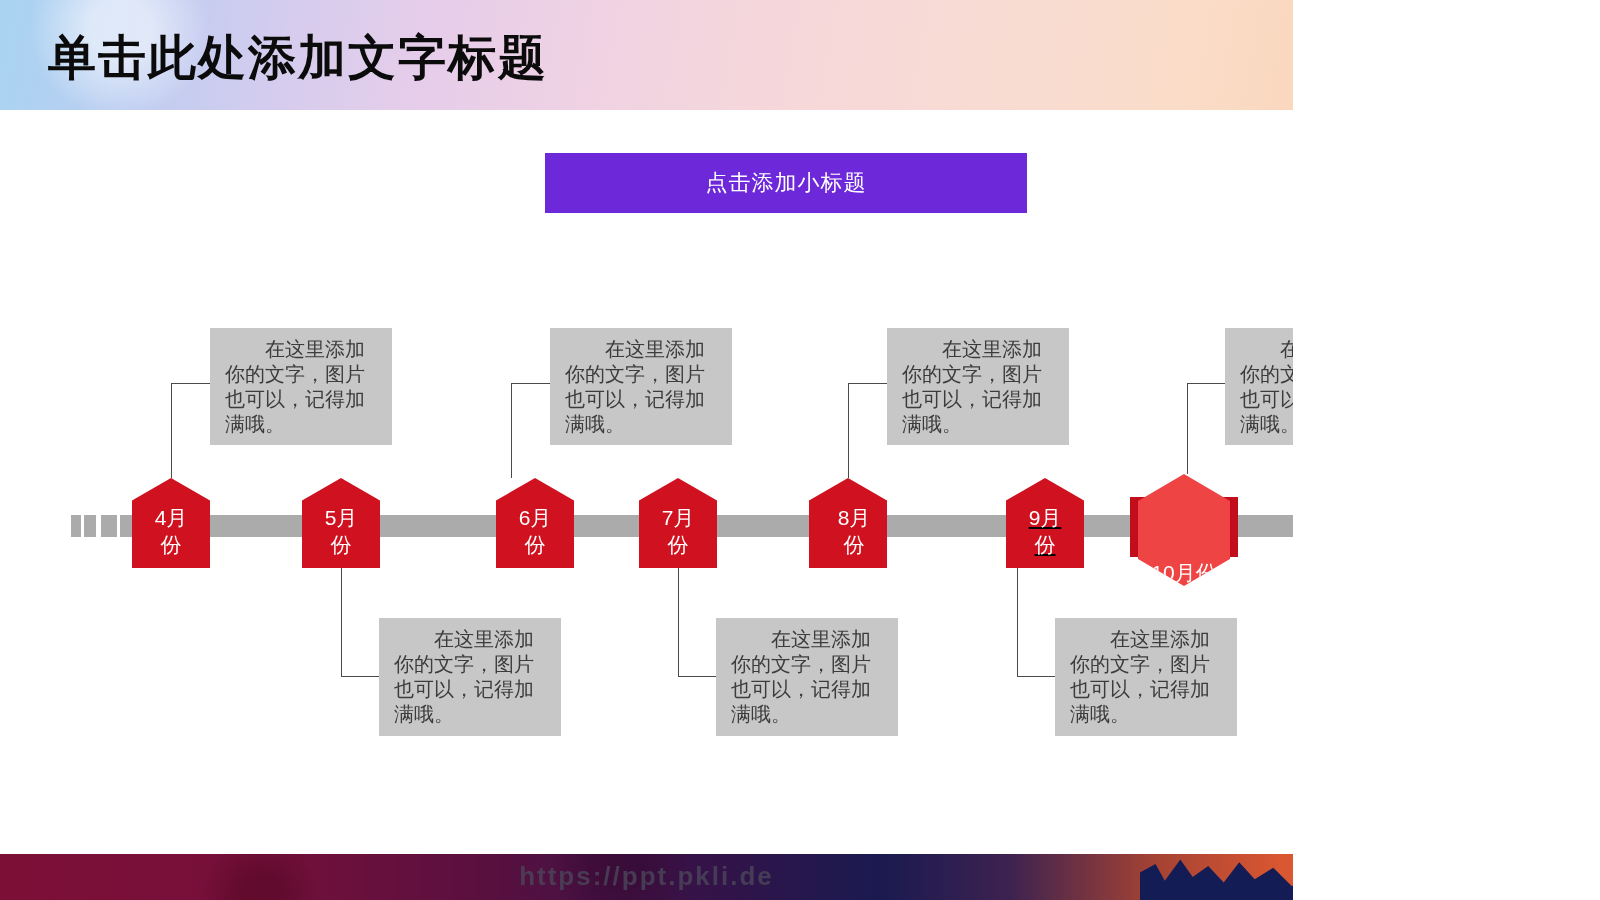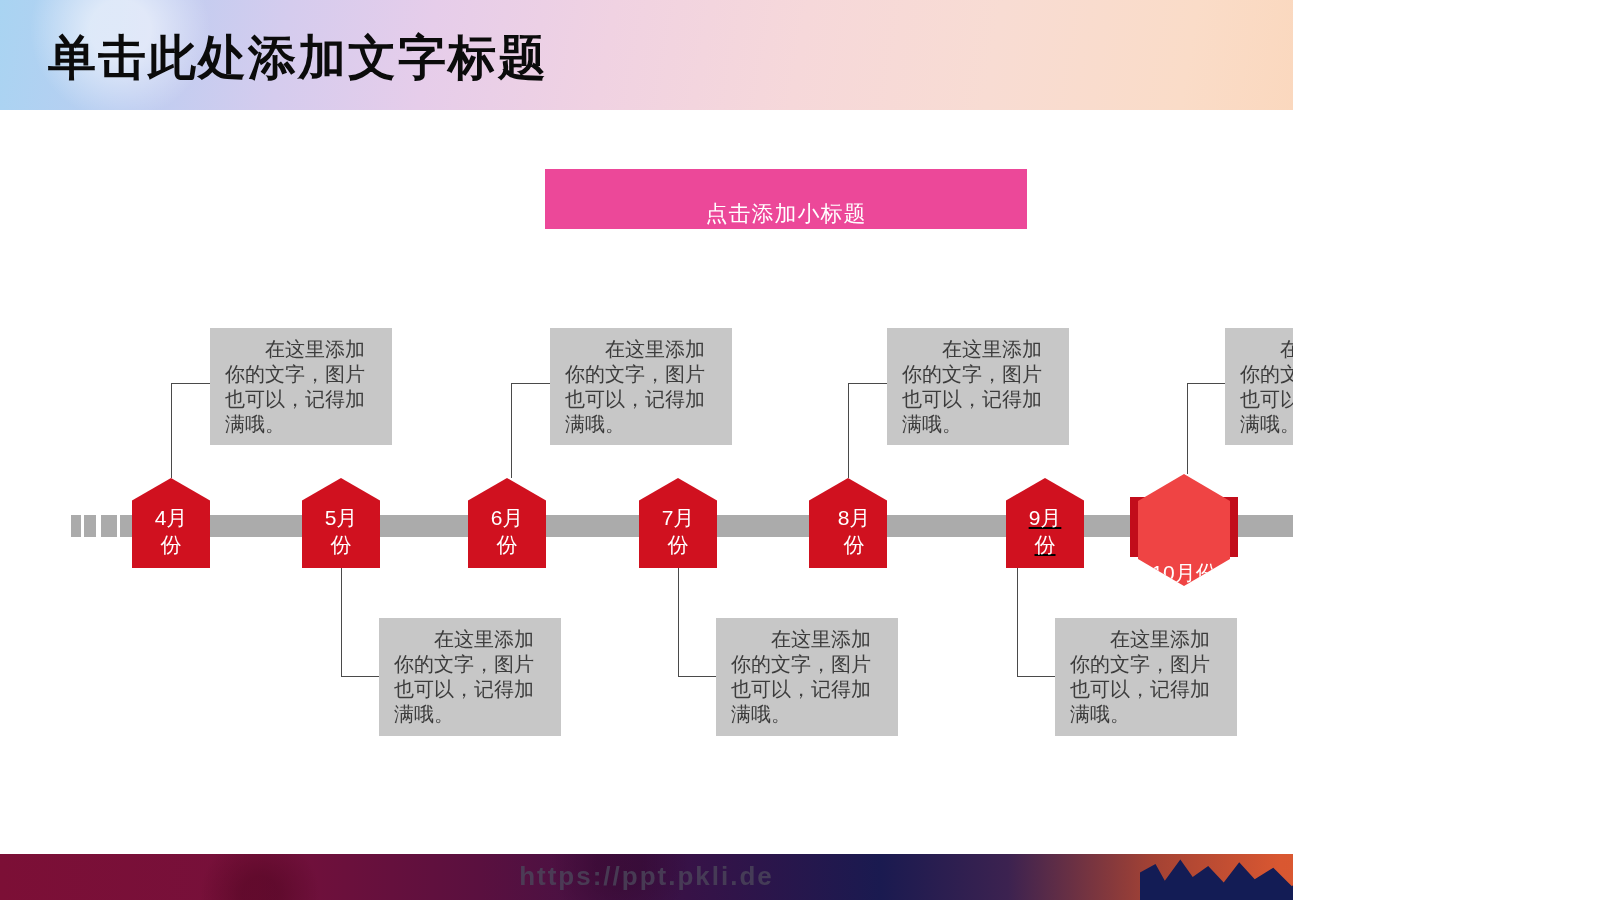--- a/index.html
+++ b/index.html
@@ -17,23 +17,23 @@
       radial-gradient(circle at 120px 30px, rgba(255,255,255,0.55) 0 30px, rgba(255,255,255,0) 90px),
       linear-gradient(100deg,#a9d4f2 0%,#bccdf1 9%,#d5ccee 18%,#e6cdea 27%,#f0d2e2 38%,#f6d8da 50%,#f8dcd3 62%,#fadcc8 74%,#fbd5b7 86%,#f9c9a1 100%);
   }
   .slide-title {
     position:absolute; left:48px; top:30px; width:1000px;
     font-size:48px; line-height:56px; font-weight:900; color:#0b0b0b; letter-spacing:2px;
   }
 
   
   .subtitle-banner {
-    position:absolute; left:545px; top:169px; width:482px; height:60px;
-    background:#ec4899;
-    display:flex; align-items:flex-end; justify-content:center;
+    position:absolute; left:545px; top:153px; width:482px; height:60px;
+    background:#6d28d9;
+    display:flex; align-items:center; justify-content:center;
   }
   .subtitle-banner span { color:#ffffff; font-size:22px; letter-spacing:1px; }
 
   
   .tl-bar { position:absolute; left:120px; top:515px; width:1272px; height:22px; background:#ababab; }
   .tl-dash { position:absolute; top:515px; height:22px; background:#ababab; }
   .tl-arrow {
     position:absolute; left:1452px; top:494px; width:0; height:0;
     border-top:32px solid transparent; border-bottom:32px solid transparent;
     border-left:58px solid #ababab;
@@ -126,21 +126,21 @@
   <div class="conn down" style="left:1017px; top:568px; width:38px; height:109px;"></div>
 
   <div class="month" style="left:132px;">
     <div class="month-label">4月
 份</div>
   </div>
   <div class="month" style="left:302px;">
     <div class="month-label">5月
 份</div>
   </div>
-  <div class="month" style="left:468px;justify-content:center;">
+  <div class="month" style="left:496px;justify-content:center;">
     <div class="month-label">6月
 份</div>
   </div>
   <div class="month" style="left:639px;">
     <div class="month-label">7月
 份</div>
   </div>
   <div class="month" style="left:809px;padding-left:12px;">
     <div class="month-label">8月
 份</div>

